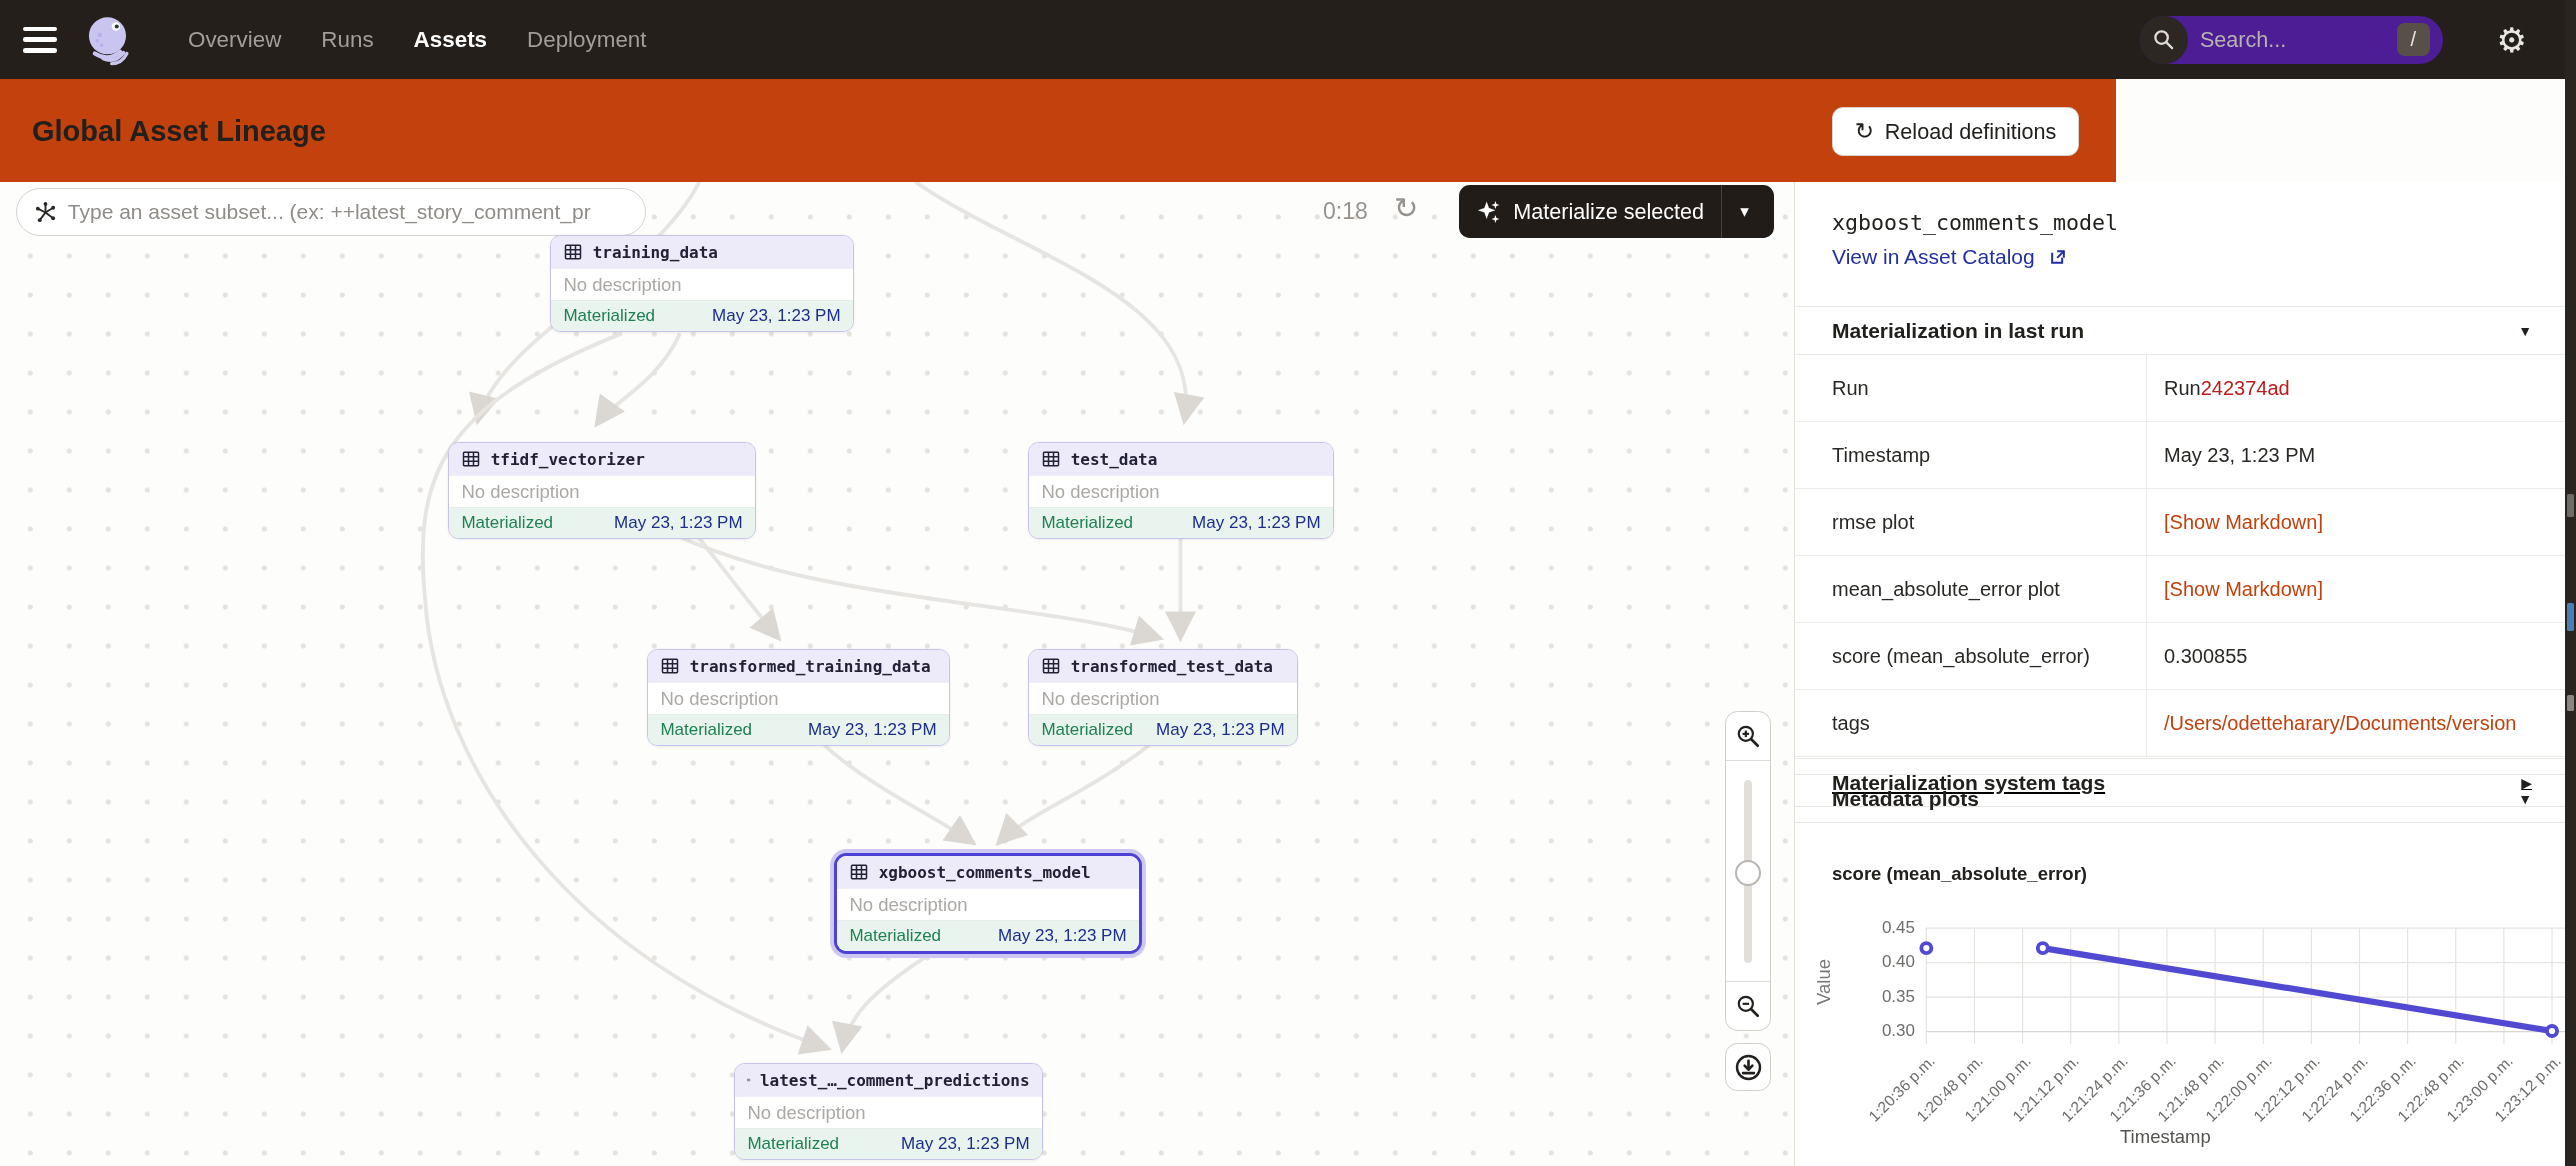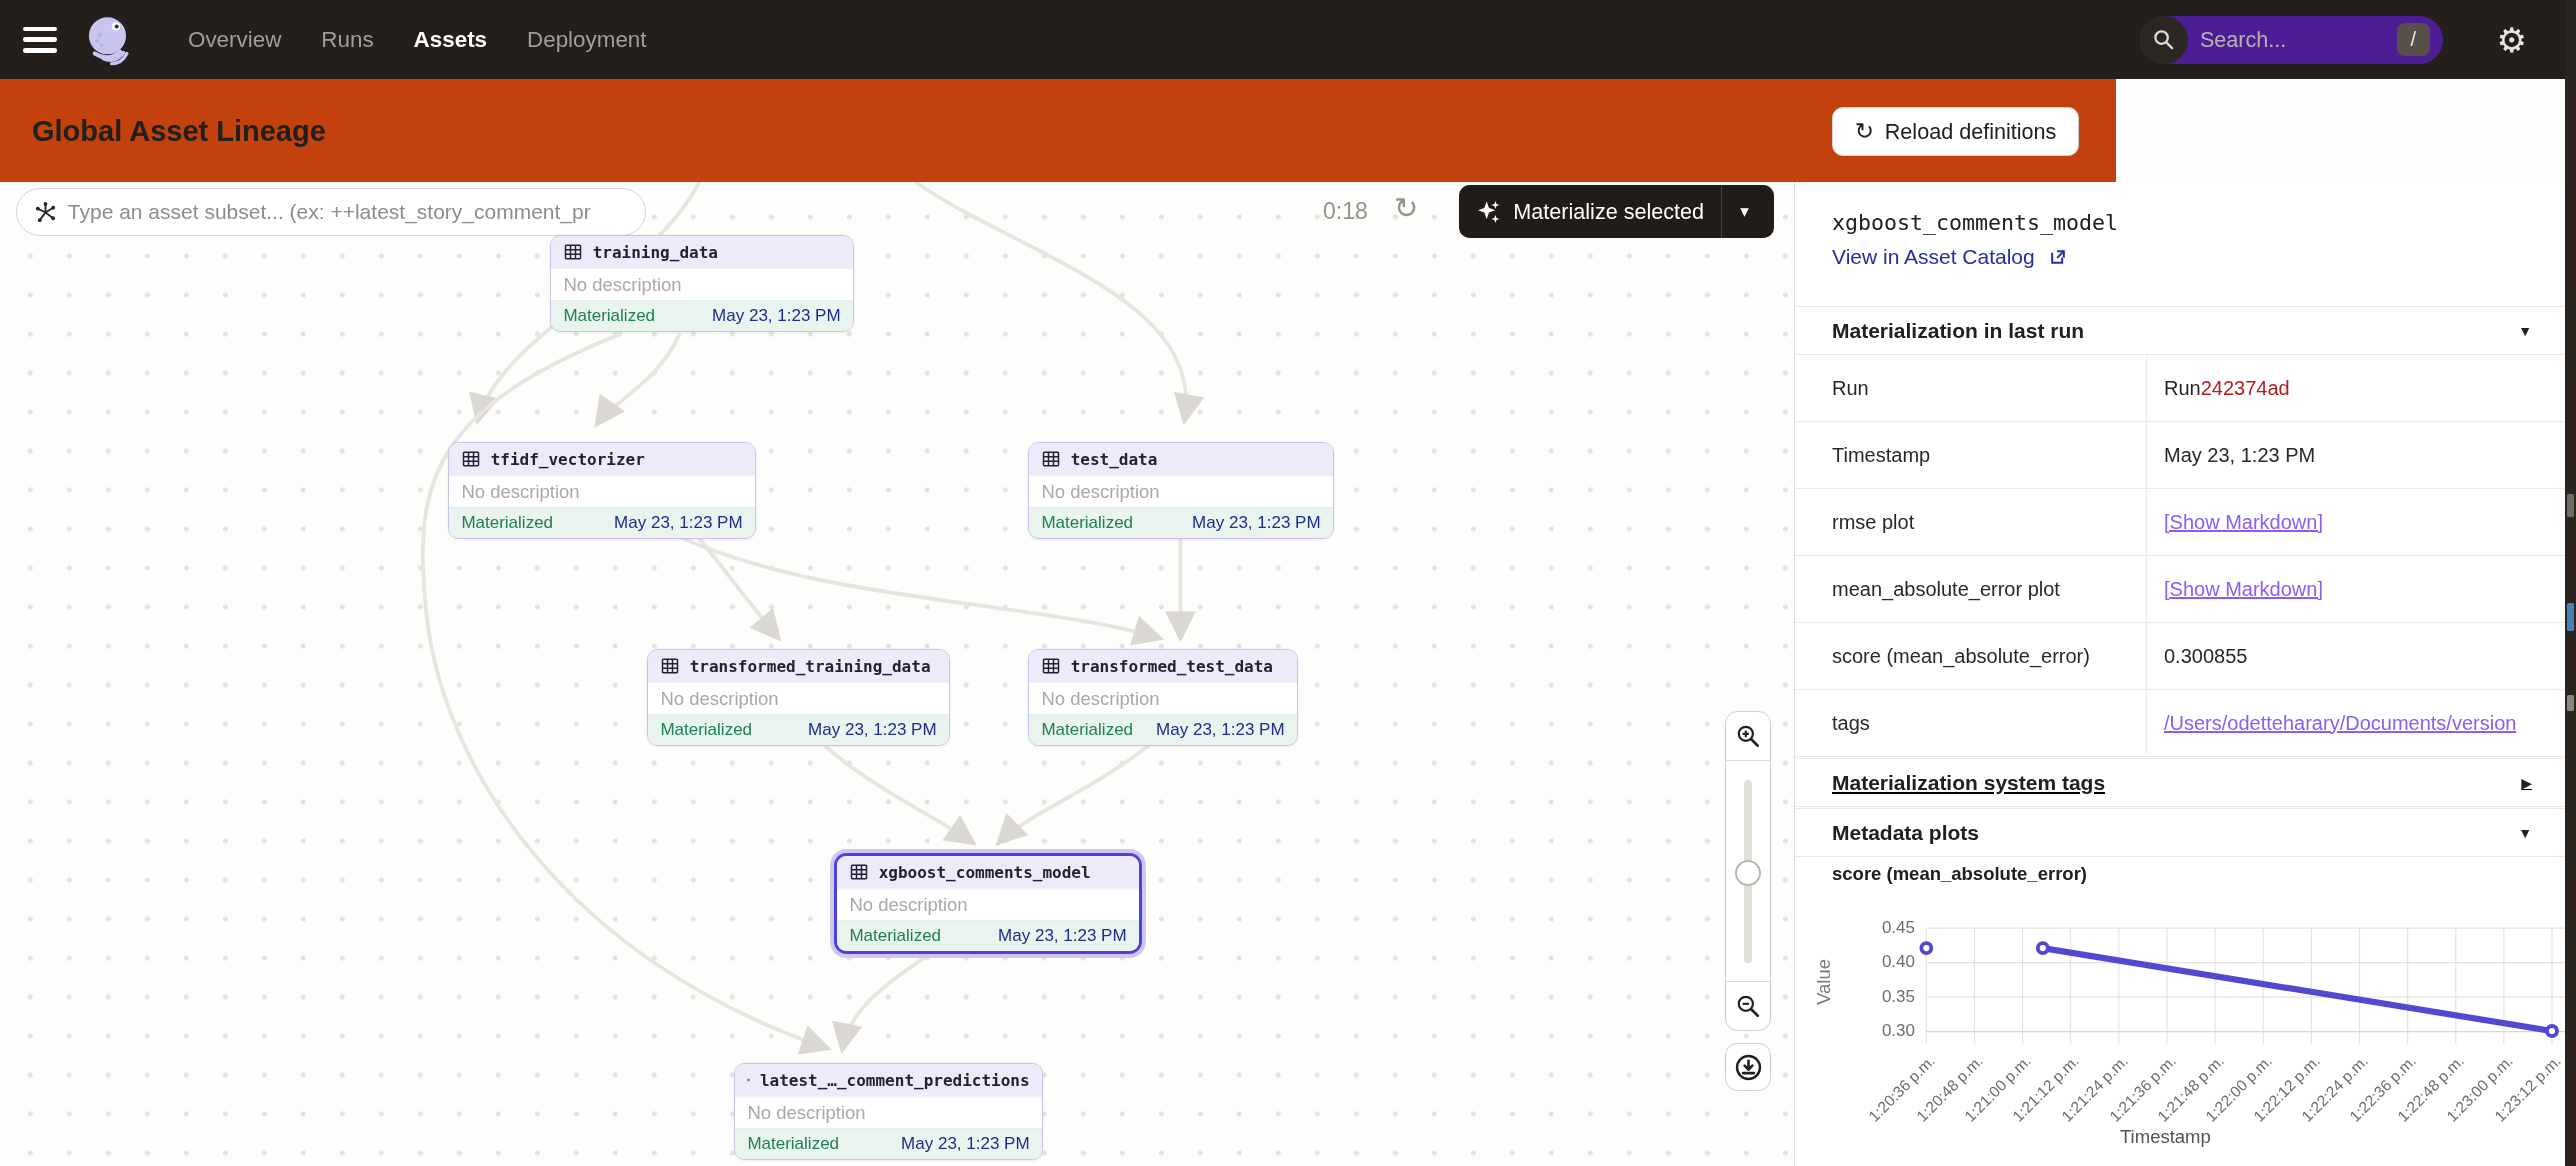--- a/index.html
+++ b/index.html
@@ -93,21 +93,21 @@
     border-bottom:0.8px solid #EAE8E4; display:flex; align-items:center; cursor:pointer; }
   .sectionhead .sh-label { font-size:21px; font-weight:bold; color:#21201D; margin-left:37px; flex:1; }
   .sectionhead .sh-caret { font-size:14px; color:#21201D; margin-right:34px; }
   .mtable { position:absolute; left:0; top:173px; width:771px; }
   .mrow { display:flex; height:67px; border-bottom:0.8px solid #EDEBE7; }
   .mrow .mlabel { width:352px; display:flex; align-items:center; padding-left:37px; font-size:20px;
     color:#2A2824; border-right:0.8px solid #EDEBE7; }
   .mrow .mvalue { flex:1; display:flex; align-items:center; padding-left:17px; font-size:20px;
     color:#2A2824; white-space:nowrap; overflow:hidden; }
   .navyblue { color:#b91c1c; cursor:pointer; }
-  .ulink { text-decoration:underline; cursor:pointer; color:#8b5cf6; }
+  .ulink { cursor:pointer; color:#c2410c; }
   .chart-subtitle { position:absolute; left:37px; top:681px; font-size:18.5px; font-weight:bold; color:#21201D; }
   .chartwrap { position:absolute; left:0; top:715px; width:771px; height:270px; }
   .ytick { position:absolute; width:54px; text-align:right; font-size:17px; color:#6F6D6A; }
   .xtick { position:absolute; width:131px; text-align:right; font-size:15.5px; color:#6F6D6A;
     transform:rotate(-45deg); transform-origin:100% 0%; }
   .ylabel { position:absolute; left:6.2px; top:74px; font-size:18.5px; color:#7A7875;
     transform:rotate(-90deg); }
   .xlabel { position:absolute; left:325px; top:229px; font-size:18.5px; color:#55534F; }
 
   
@@ -436,21 +436,21 @@
       <div class="mvalue">
           <span class="ulink">/Users/odetteharary/Documents/version</span>
         </div>
     </div>
   </div>
 
   <div class="sectionhead" style="top:576px;text-decoration:underline;">
     <span class="sh-label">Materialization system tags</span>
     <span class="sh-caret">▶</span>
   </div>
-  <div class="sectionhead" style="top:626px;justify-content:space-between;">
+  <div class="sectionhead" style="top:592px;justify-content:space-between;">
     <span class="sh-label">Metadata plots</span>
     <span class="sh-caret">▼</span>
   </div>
 
   <div class="chart-subtitle">score (mean_absolute_error)</div>
 
   <div class="chartwrap">
     <svg id="chart-svg" width="771" height="270" viewBox="0 0 998 349">
         <line x1="170" y1="40" x2="170" y2="190" stroke="#E5E3E0" stroke-width="1.5"></line>
         <line x1="232.3" y1="40" x2="232.3" y2="190" stroke="#E5E3E0" stroke-width="1.5"></line>

